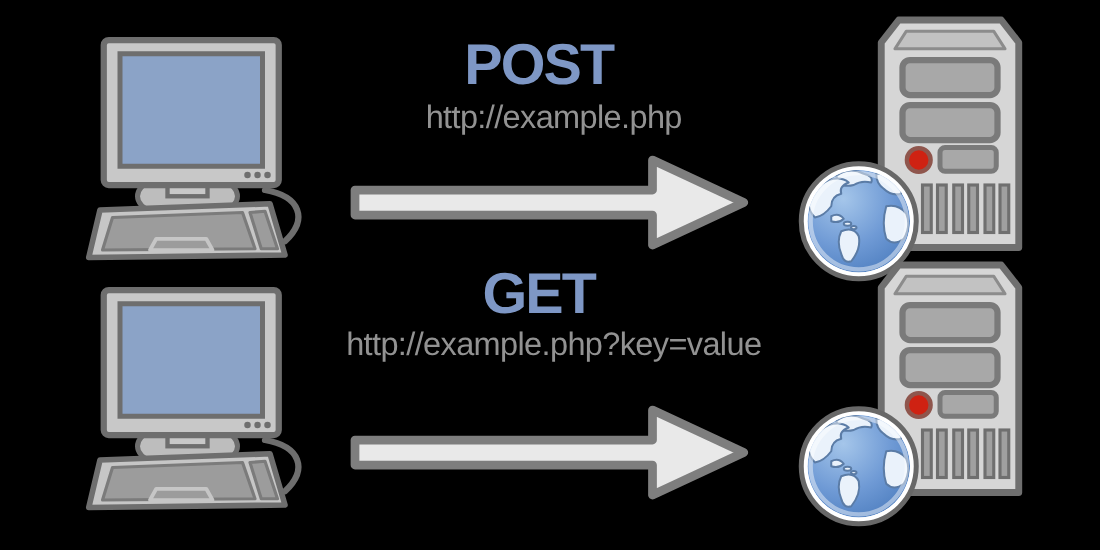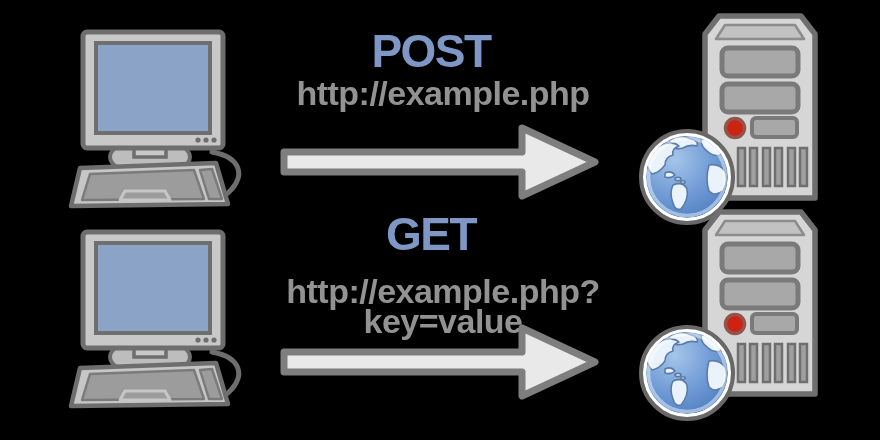--- a/index.html
+++ b/index.html
@@ -22,26 +22,26 @@
     text-align:center;
     font-size:46px;line-height:50px;font-weight:bold;
     letter-spacing:-1.5px;
     color:#7e97c5;
   }
   #method1{top:26px;}
   #method2{top:209px;}
   .url{
     position:absolute;left:233px;width:420px;
     text-align:center;
-    font-size:34px;line-height:30px;font-weight:bold;
+    font-size:26px;line-height:30px;font-weight:normal;
     letter-spacing:-0.5px;
     color:#929292;
   }
   #url1{top:78px;}
-  #url2{top:276px;}
+  #url2{top:260px;}
   .defs-holder{position:absolute;width:0;height:0;overflow:hidden;}
 </style>
 </head>
 <body>
 
 <div id="canvas">
 
   <svg class="defs-holder" aria-hidden="true">
     <defs>
       <radialGradient id="ocean" cx="35%" cy="28%" r="85%">

